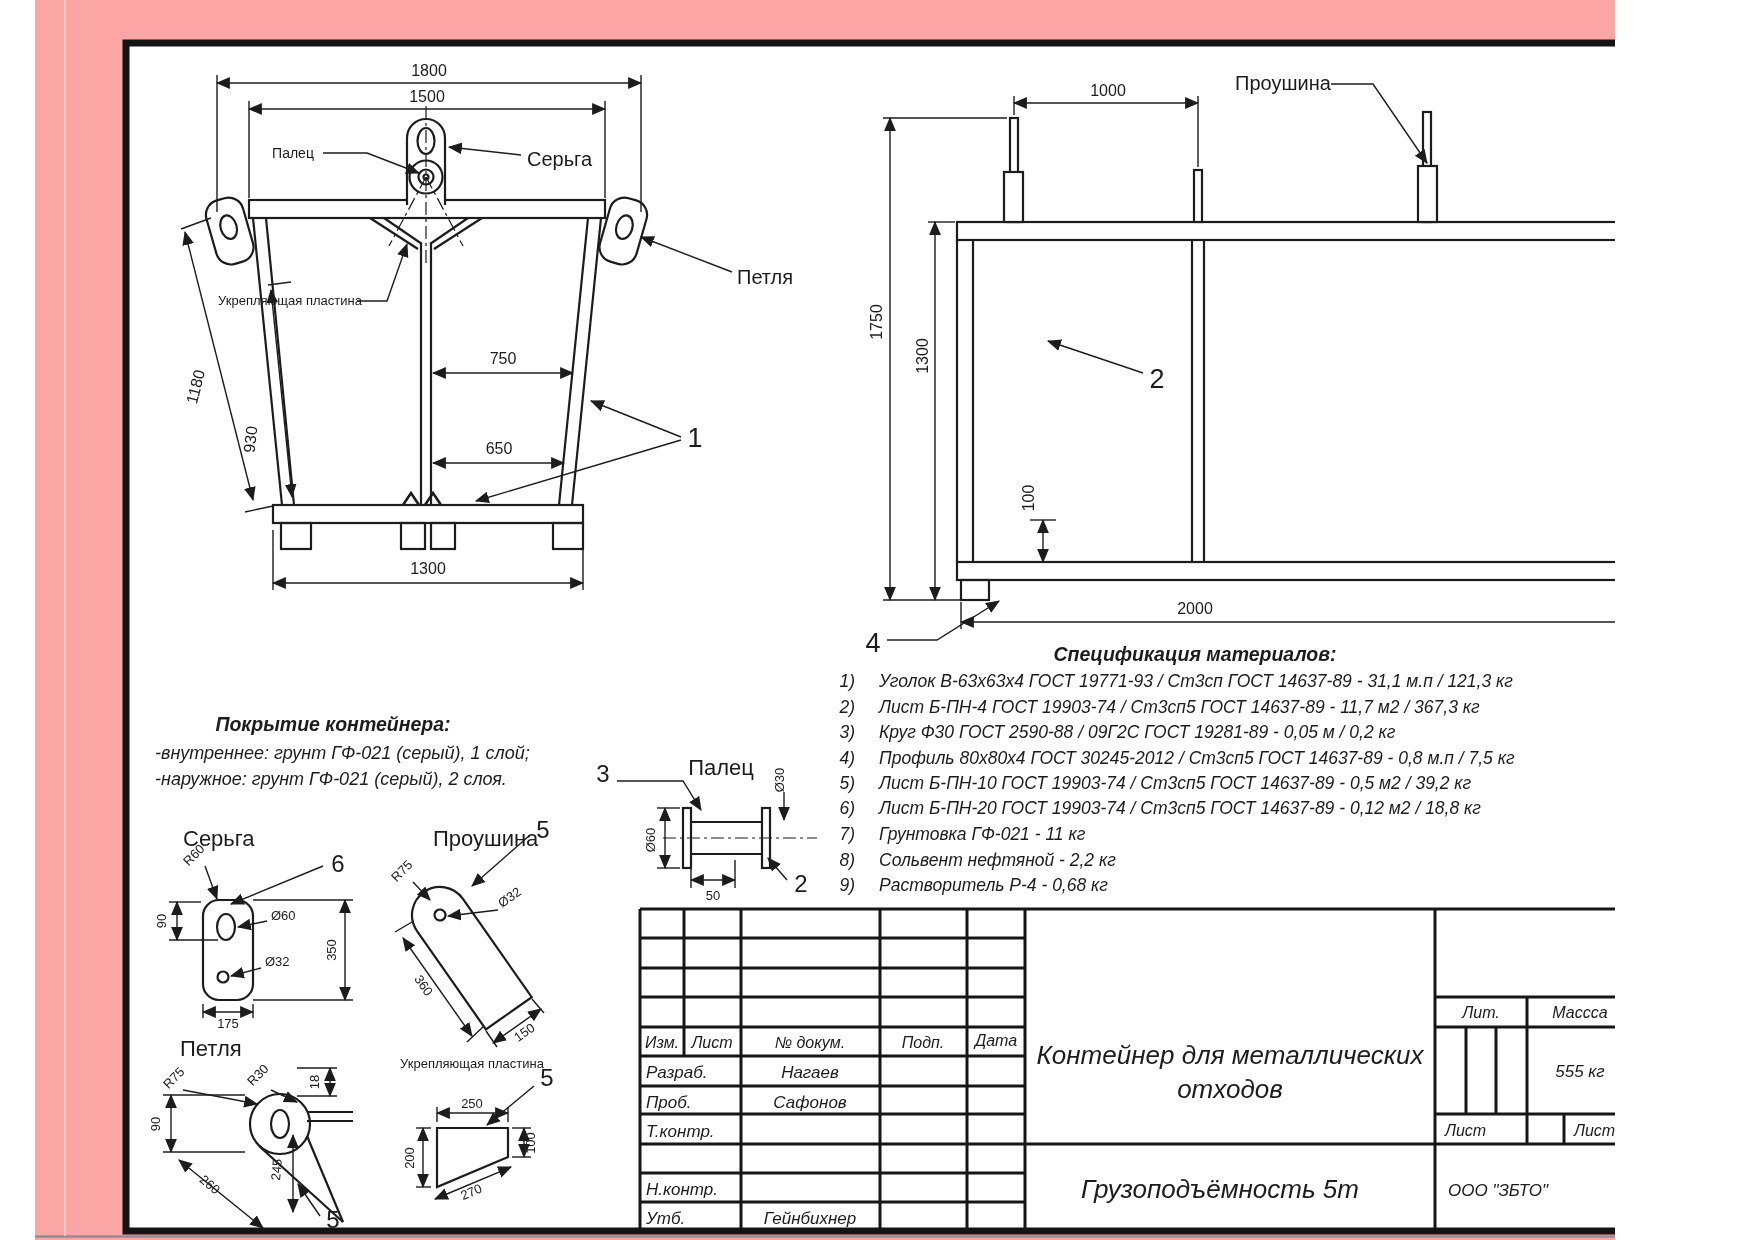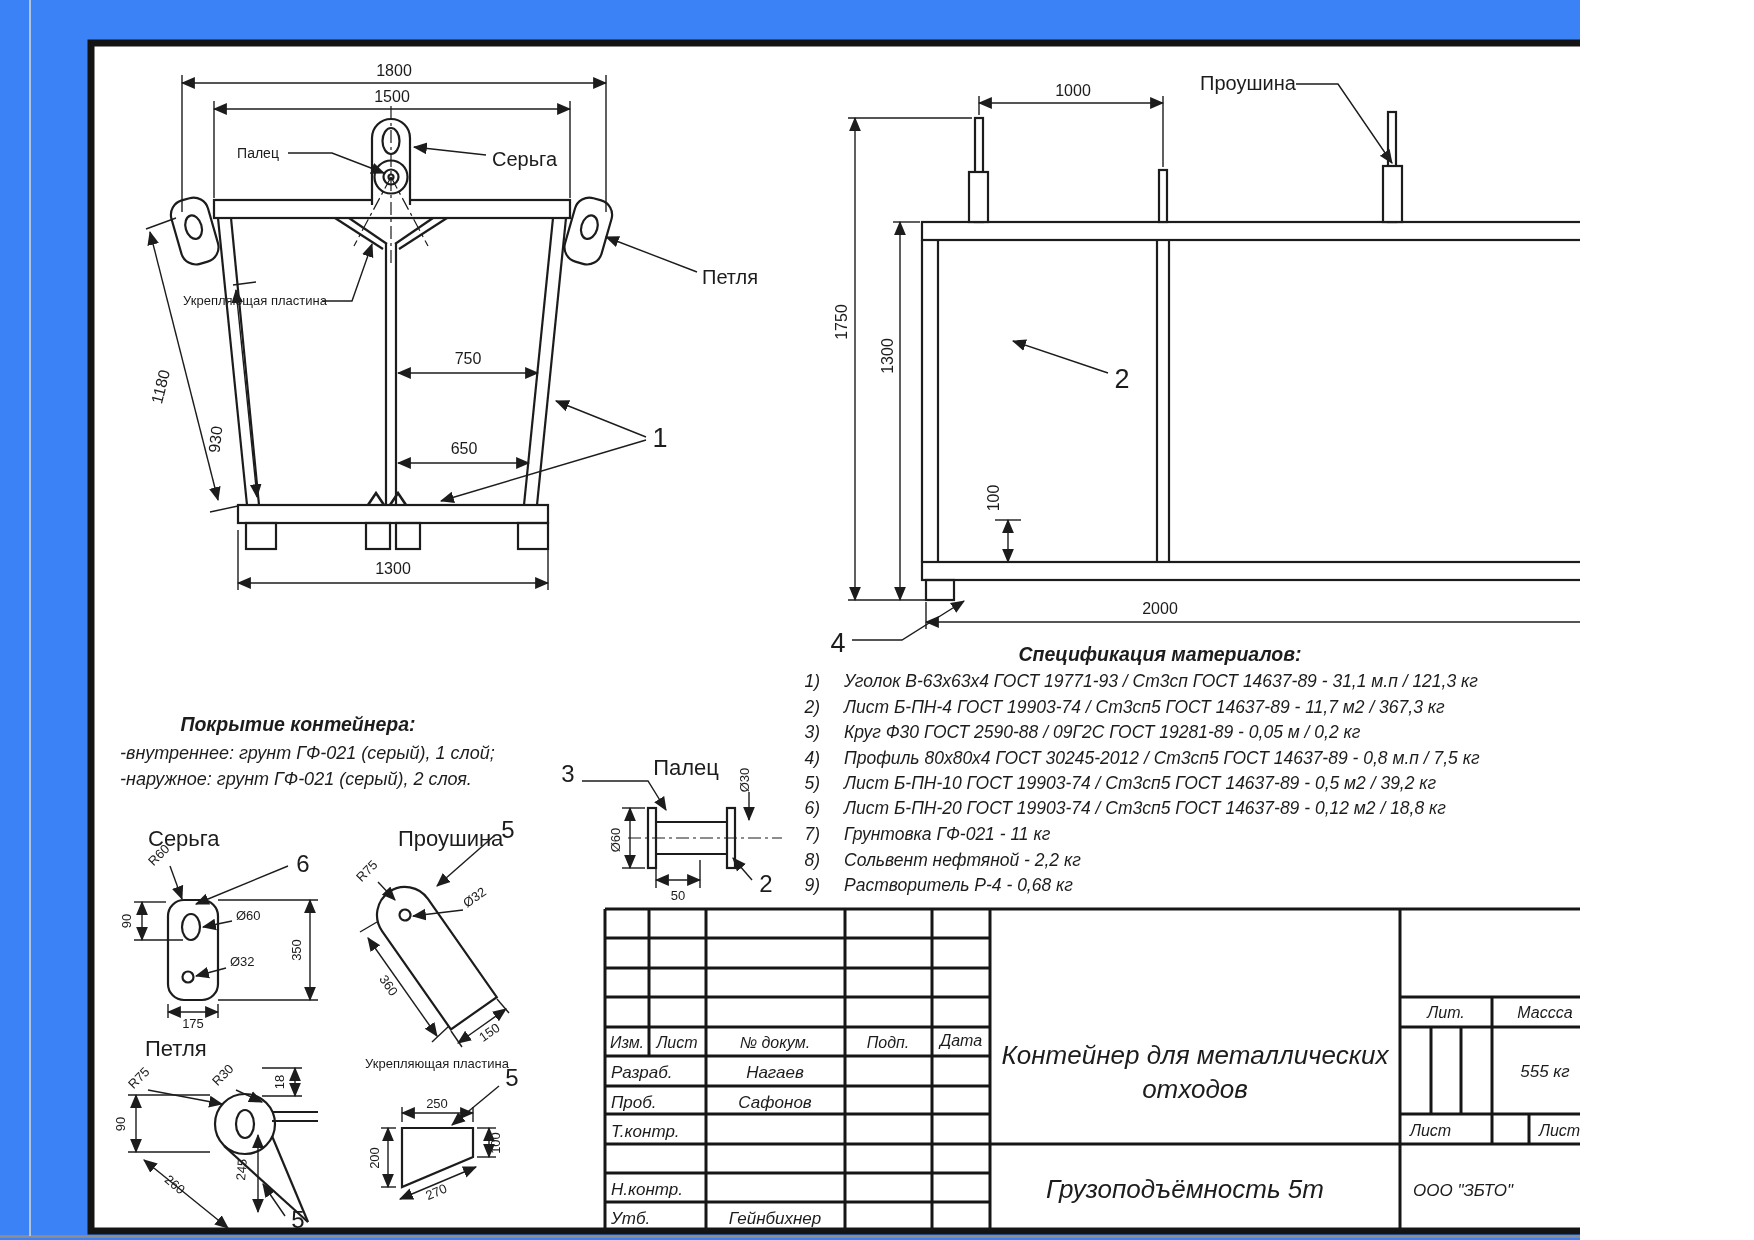--- a/index.html
+++ b/index.html
@@ -1,16 +1,16 @@
 <!DOCTYPE html>
 <html><head>
 <meta charset="utf-8">
 <style>
   html,body{margin:0;padding:0;background:#ffffff;}
-  #stage{position:relative;width:1580px;height:1240px;background:#3b82f6;overflow:hidden;}
+  #stage{position:relative;width:1580px;height:1240px;background:#fca5a5;overflow:hidden;margin-left:35px;}
   svg{position:absolute;left:0;top:0;}
   text{font-family:"Liberation Sans","DejaVu Sans",sans-serif;fill:#1c1c1c;}
   .dim16{font-size:16px;}
   .dim13{font-size:13px;}
   .lbl20{font-size:20px;}
   .lbl22{font-size:22px;}
   .lbl14{font-size:14px;}
   .lbl12{font-size:13px;}
   .co26{font-size:27px;}
   .co24{font-size:24px;}

